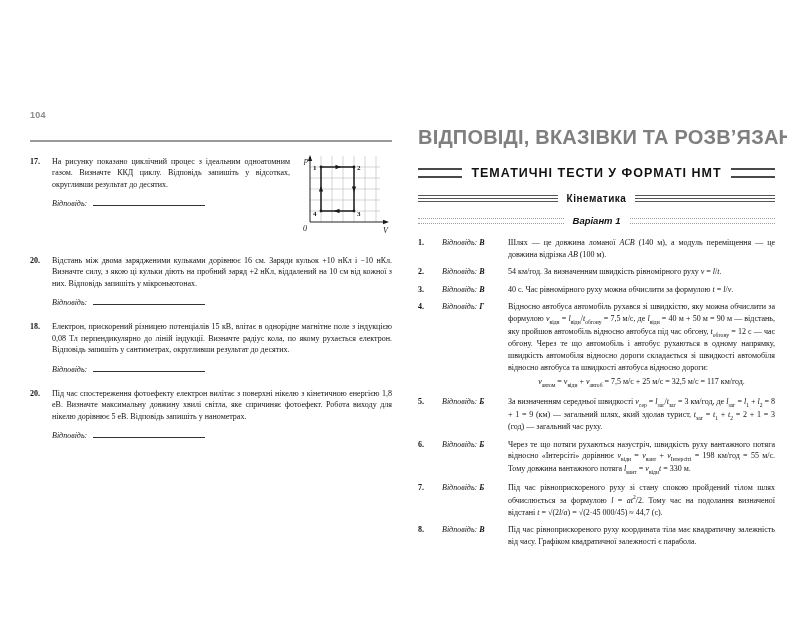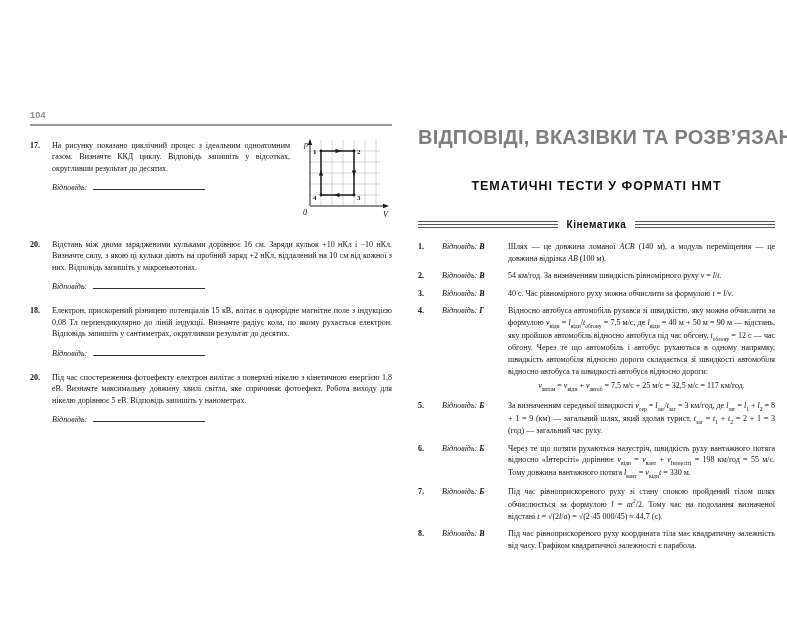--- a/index.html
+++ b/index.html
@@ -5,38 +5,38 @@
   html,body{margin:0;padding:0;}
   body{
     width:787px;height:643px;position:relative;background:#ffffff;
     font-family:"Liberation Serif", serif;color:#121212;
     -webkit-font-smoothing:antialiased;
   }
   
   .page-left{position:absolute;left:30px;top:110px;width:362px;}
   .ph{display:flex;justify-content:space-between;align-items:baseline;
       font-family:"Liberation Sans", sans-serif;font-weight:bold;color:#8a8a8a;
-      font-size:9px;letter-spacing:.3px;border-bottom:2px solid #9a9a9a;padding-bottom:4px;}
+      font-size:9px;letter-spacing:.3px;border-bottom:2px solid #9a9a9a;padding-bottom:20px;}
   .ph .tnum{margin-left:8px;}
   .qlist{margin-top:14px;}
   .q{position:relative;padding-left:22px;font-size:8px;line-height:1.42;
      text-align:justify;display:flow-root;margin-bottom:13px;}
   .q-num{position:absolute;left:0;top:0;font-weight:bold;}
   .q17{min-height:86px;}
   .ans-line{font-style:italic;margin-top:7px;text-align:left;}
   .blank{display:inline-block;width:112px;border-bottom:1px solid #333;height:8px;
          margin-left:6px;vertical-align:baseline;}
   .fig{float:right;width:92px;height:84px;margin-left:10px;margin-top:-2px;}
   
   .page-right{position:absolute;left:418px;top:126px;width:357px;}
   .main-title{text-align:center;font-family:"Liberation Sans", sans-serif;font-weight:bold;
       font-size:20px;color:#7f7f7f;letter-spacing:.2px;white-space:nowrap;}
   .band{display:flex;align-items:center;gap:9px;justify-content:center;}
   .sec{margin-top:17px;font-family:"Liberation Sans", sans-serif;font-weight:bold;
-      font-size:12.5px;letter-spacing:1px;white-space:nowrap;flex-direction:column;}
+      font-size:12.5px;letter-spacing:1px;white-space:nowrap;}
   .double-rule{flex:1;height:6px;border-top:2.5px solid #4a4a4a;border-bottom:2.5px solid #4a4a4a;}
   .topic{margin-top:13px;font-family:"Liberation Sans", sans-serif;font-weight:bold;
       font-size:10px;letter-spacing:.5px;white-space:nowrap;}
   .multi-rule{flex:1;height:7px;background:repeating-linear-gradient(
       to bottom,#555 0 1px,transparent 1px 3px);}
   .variant{margin-top:11px;font-family:"Liberation Sans", sans-serif;font-weight:bold;
       font-style:italic;font-size:9.5px;white-space:nowrap;}
   .dot-rule{flex:1;height:4px;border-top:1px dotted #9b9b9b;border-bottom:1px dotted #9b9b9b;}
   .alist{margin-top:11px;font-size:8px;}
   .arow{display:flex;margin-bottom:6px;line-height:1.45;}
@@ -155,20 +155,25 @@
     <span>ТЕМАТИЧНІ ТЕСТИ У ФОРМАТІ НМТ</span>
     <span class="double-rule"></span>
   </div>
 
   <div class="band topic">
     <span class="multi-rule"></span>
     <span>Кінематика</span>
     <span class="multi-rule"></span>
   </div>
 
+  <div class="band variant">
+    <span class="dot-rule"></span>
+    <span>Варіант 1</span>
+    <span class="dot-rule"></span>
+  </div>
 
   <div class="alist">
 
     <div class="arow">
       <span class="a-num">1.</span>
       <span class="a-resp"><span>Відповідь:</span> <span class="a-letter">В</span></span>
       <span class="a-body">Шлях — це довжина ломаної <i>ACB</i> (140 м), а модуль переміщення — це довжина відрізка <i>AB</i> (100 м).</span>
     </div>
 
     <div class="arow">

